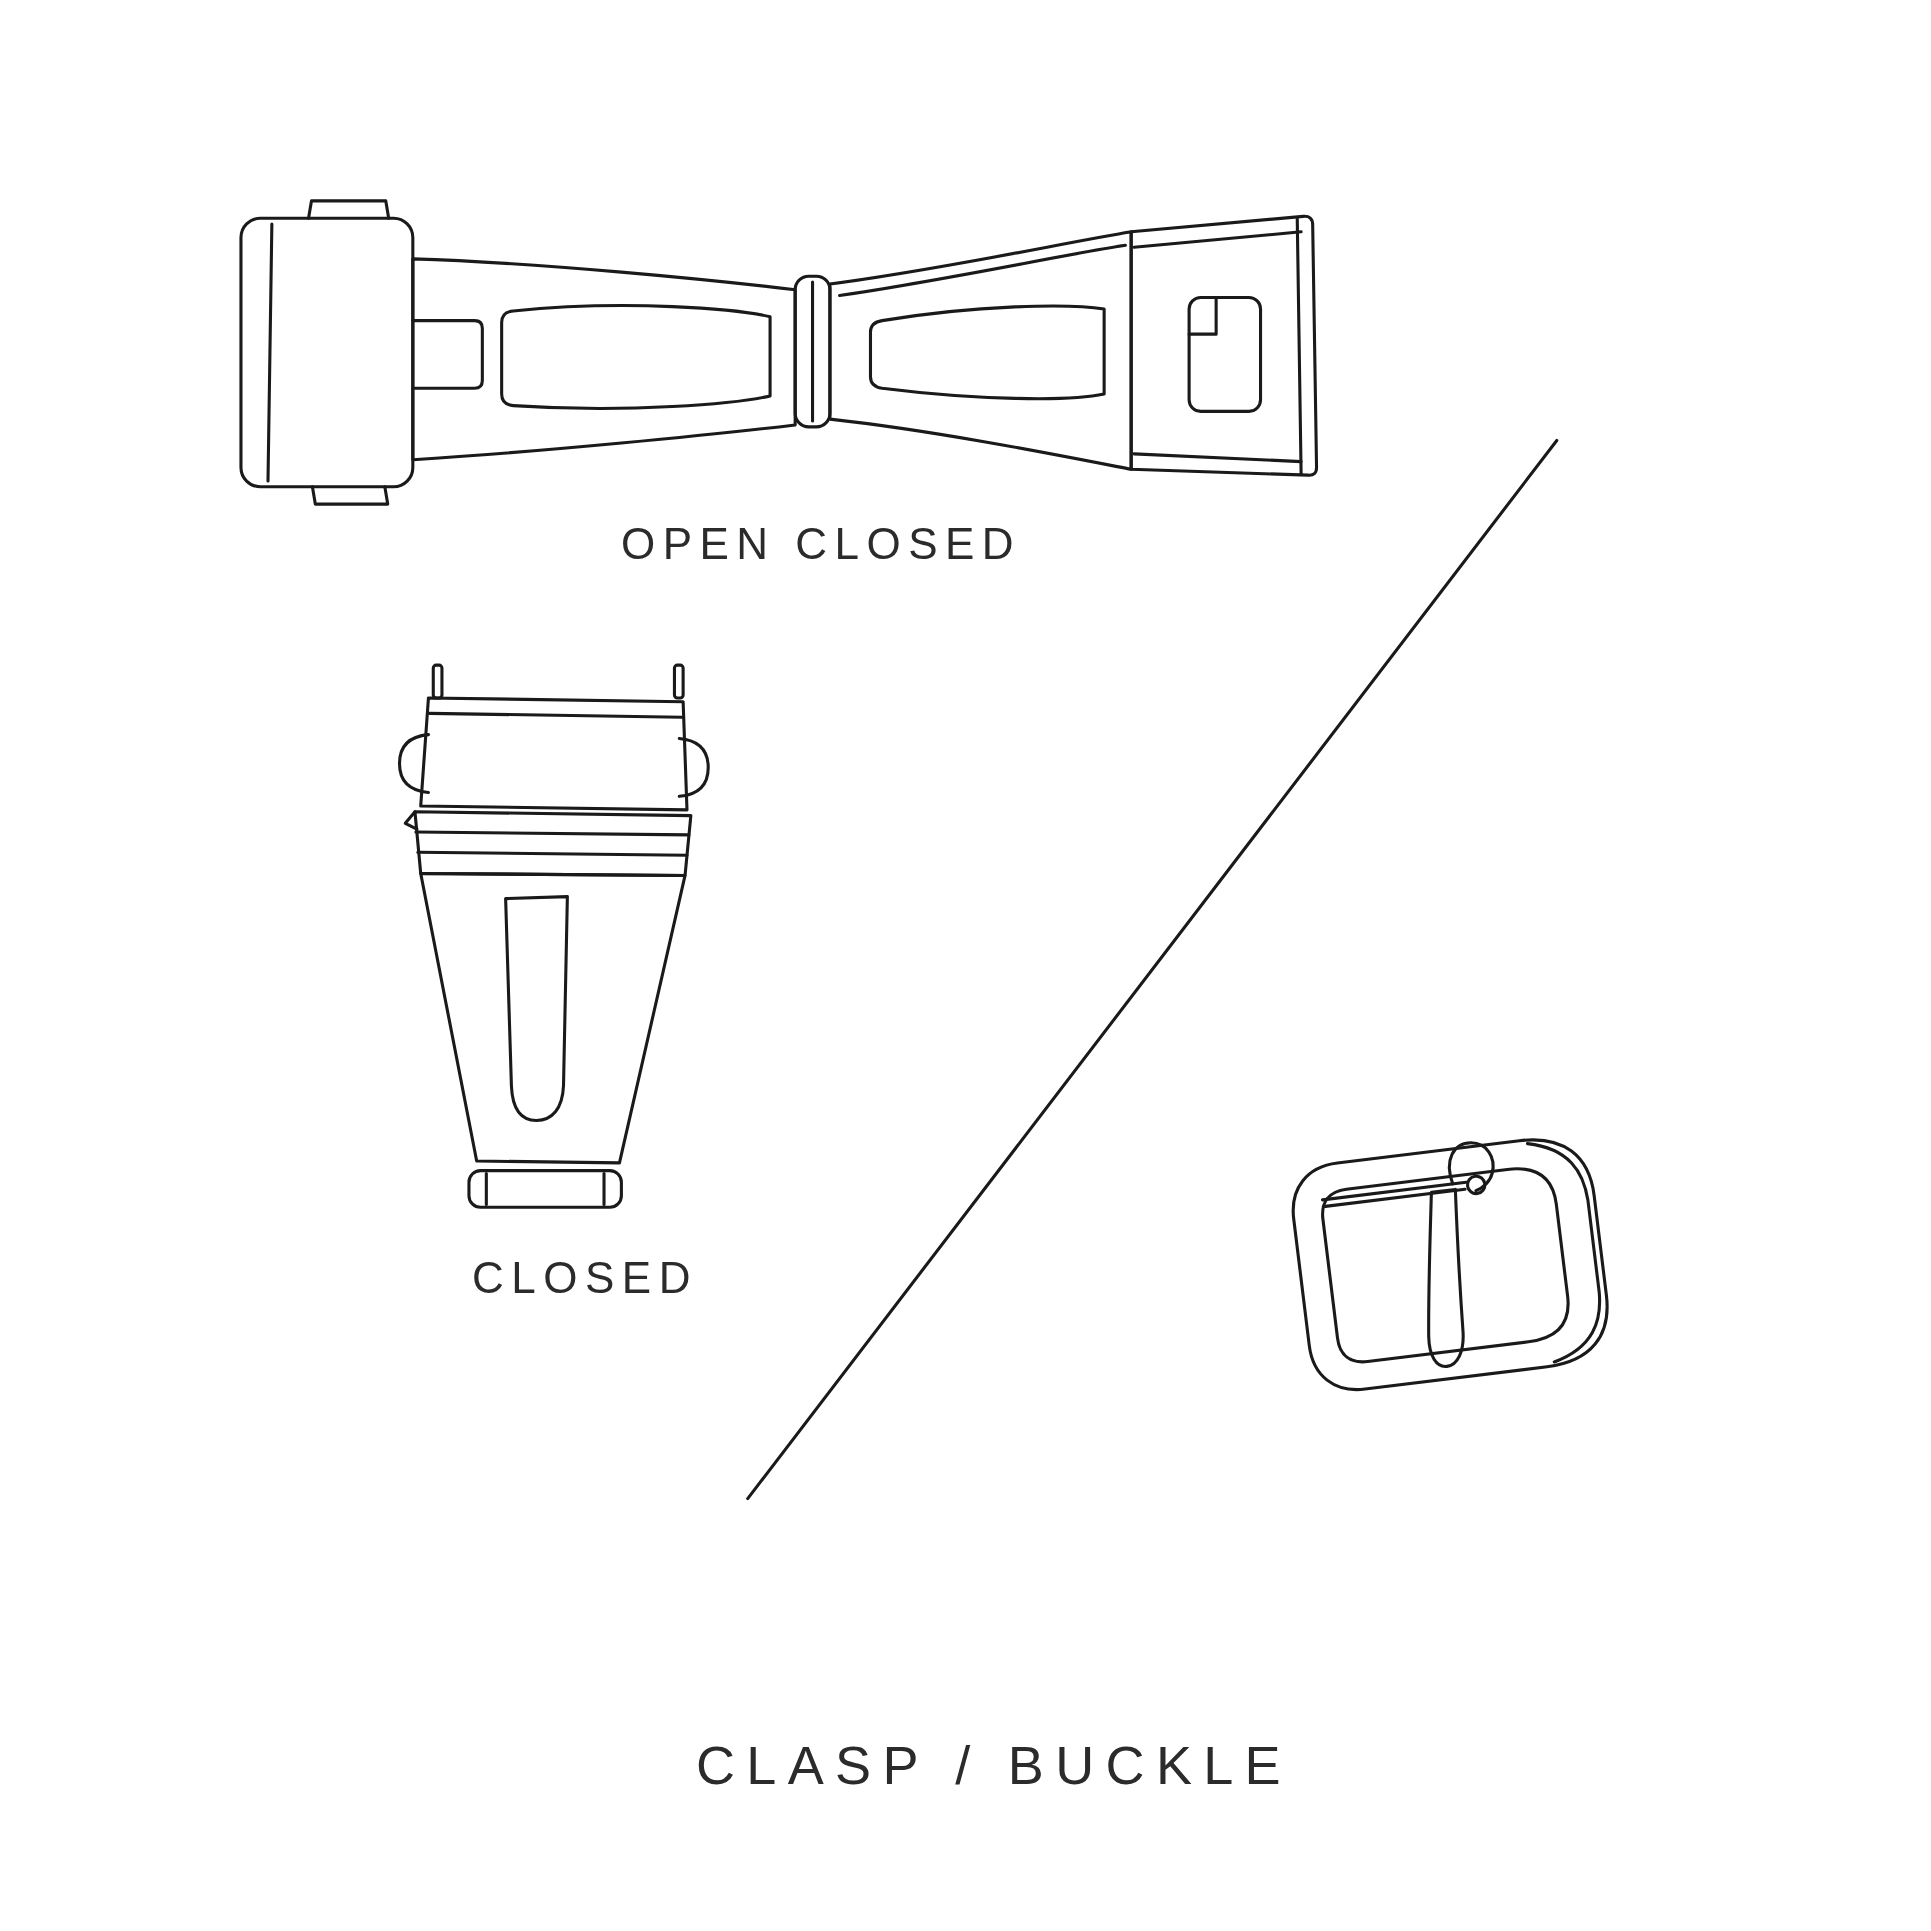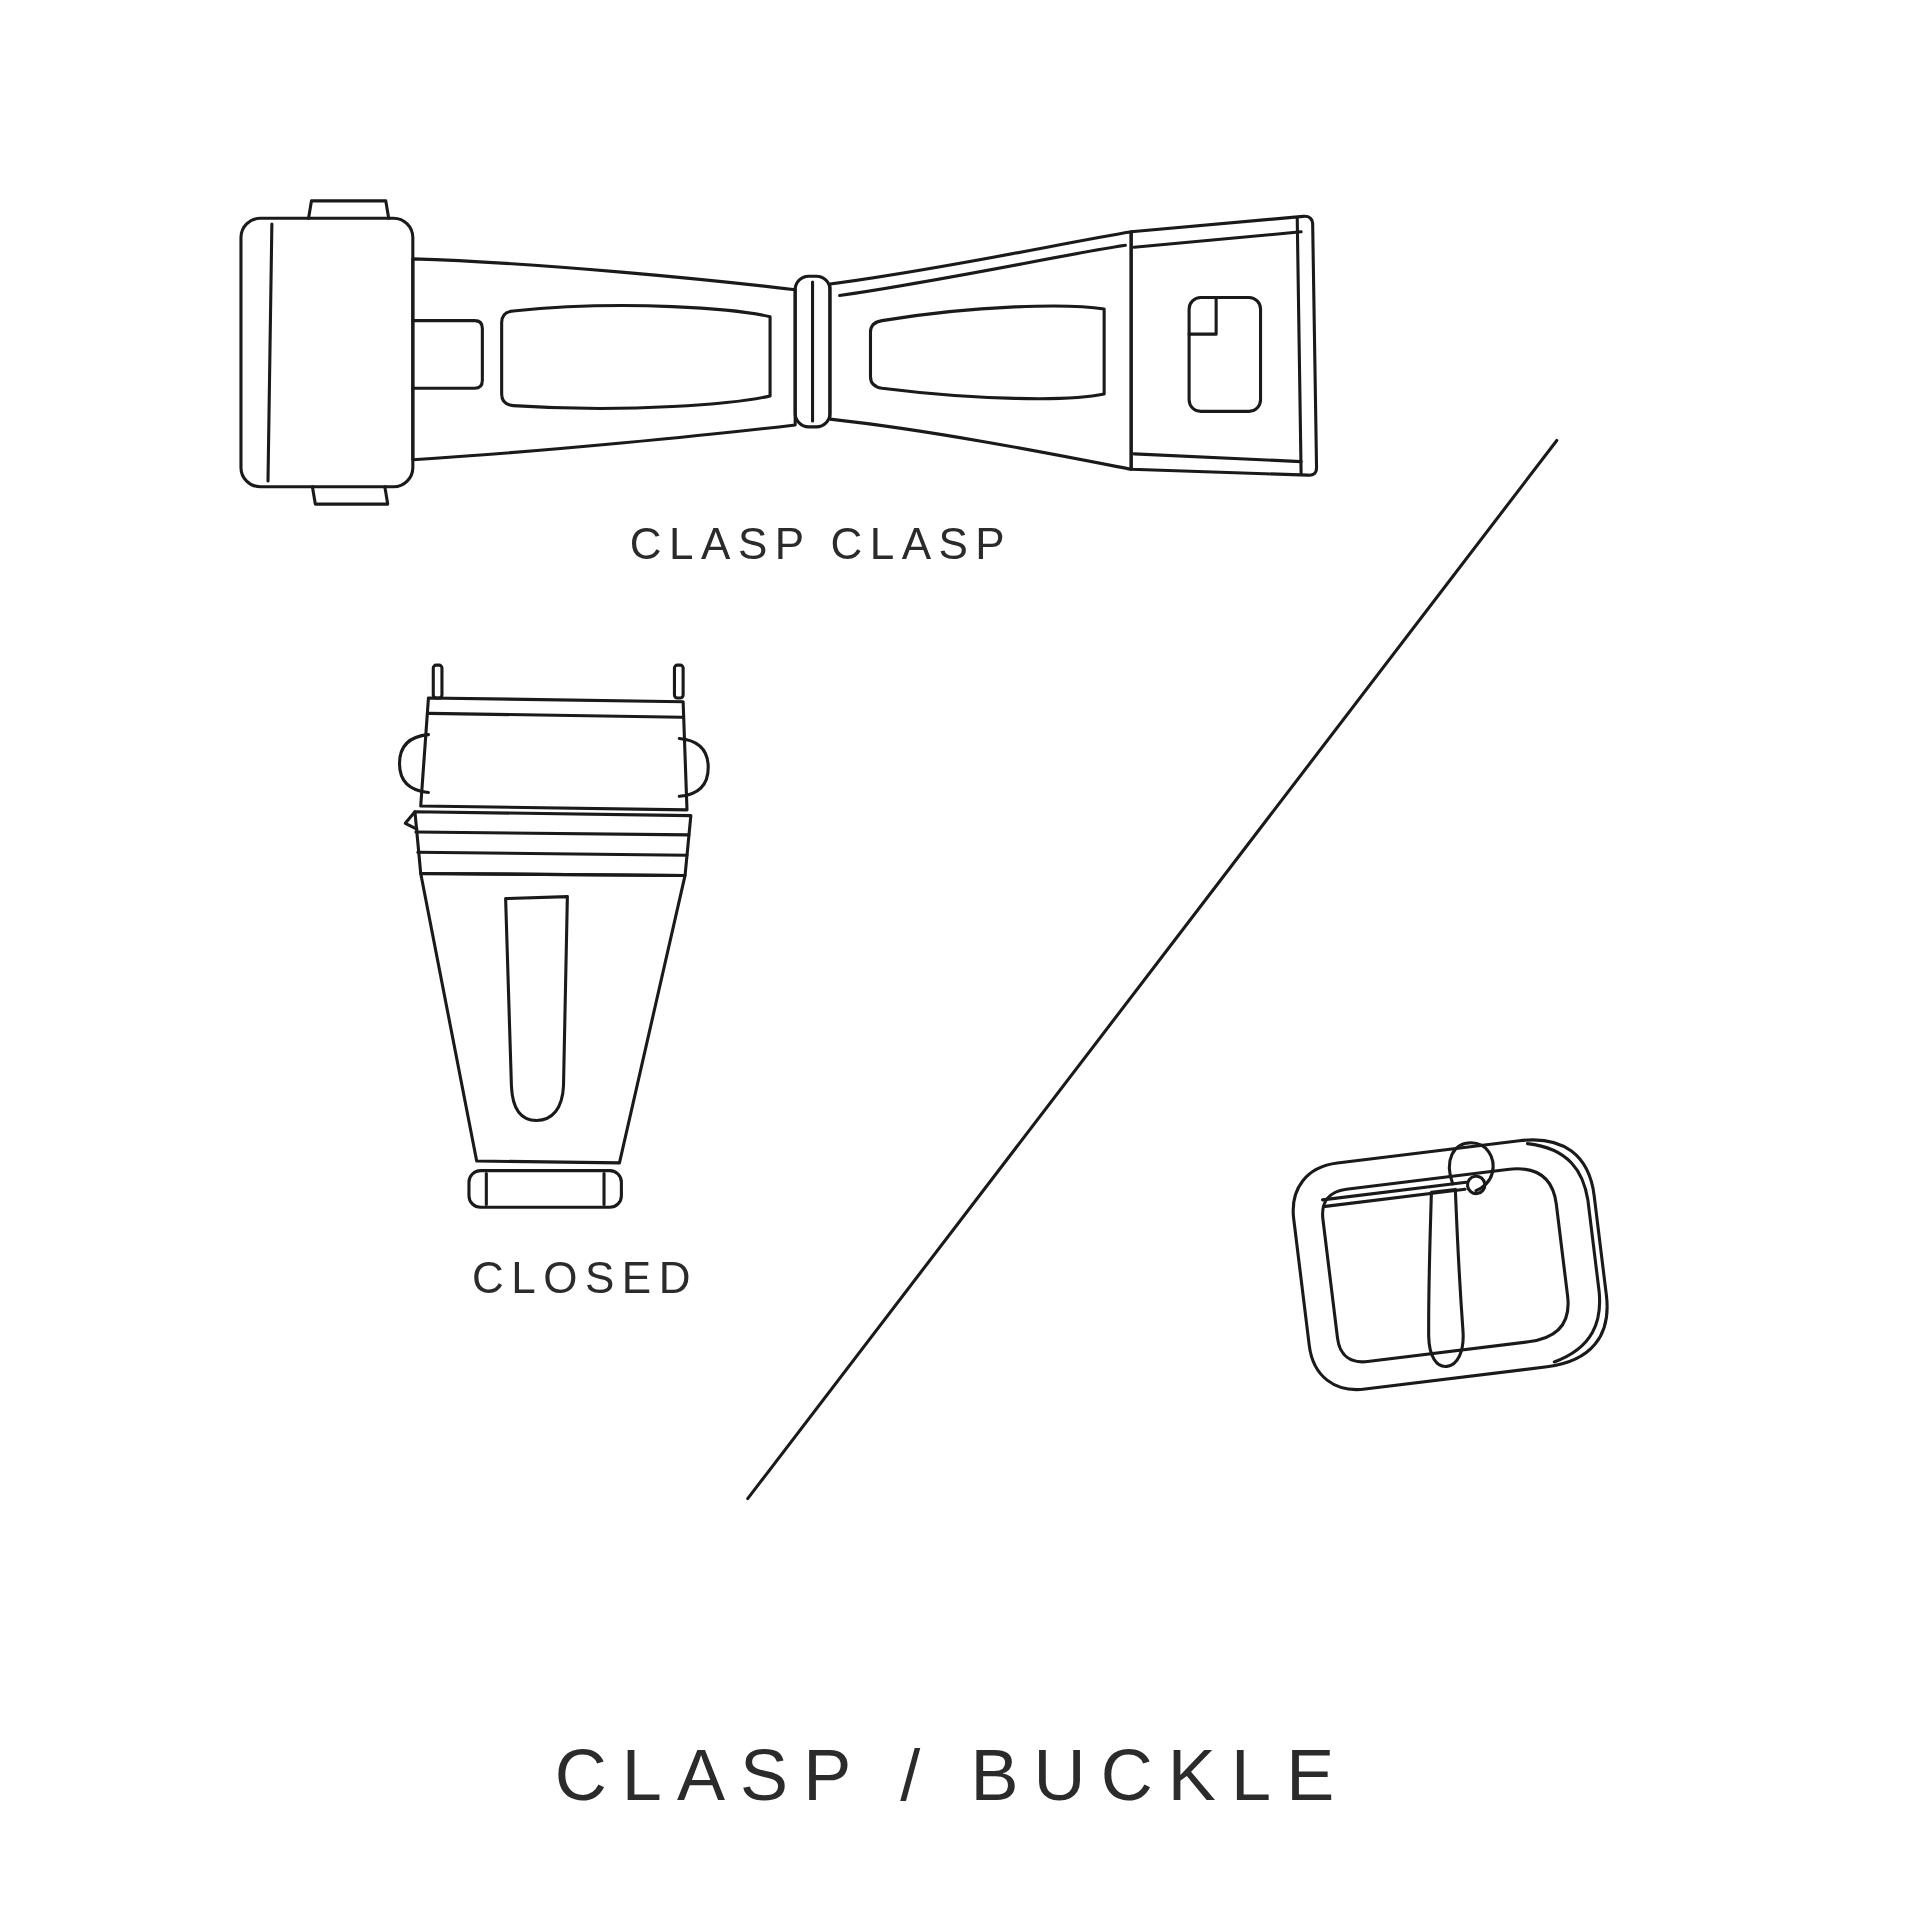--- a/index.html
+++ b/index.html
@@ -30,24 +30,24 @@
     position:absolute;
     transform:translateX(-50%);
     font-size:44px;
     letter-spacing:0.17em;
     font-weight:400;
     color:var(--text-color);
     white-space:nowrap;
   }
   .title{
     position:absolute;
-    left:952px;
+    left:994px;
     top:1734px;
     transform:translateX(-50%);
-    font-size:72px;
+    font-size:54px;
     letter-spacing:0.21em;
     font-weight:500;
     color:var(--text-color);
     white-space:nowrap;
   }
 </style>
 </head>
 <body>
 
 <div class="page">
@@ -76,21 +76,21 @@
     <g>
       <path d="M952,40 L1130,24 Q1140,23 1140,33 L1144,284 Q1144,293 1135,292 L952,286 Z"></path>
       <path d="M955,56 L1128,40"></path>
       <path d="M955,270 L1128,278"></path>
       <path d="M1124,26 L1128,290"></path>
       <rect x="1012" y="108" width="74" height="118" rx="12"></rect>
       <path d="M1040,108 L1040,146 L1012,146"></path>
     </g>
   </svg>
 
-  <div class="caption" style="left:821px;top:519px;">CLASP CLASP</div>
+  <div class="caption" style="left:821px;top:519px;">OPEN CLOSED</div>
 
   <svg style="left:386px;top:657px;" width="328" height="570" viewBox="0 0 340 590">
     <g>
       <rect x="49" y="8" width="9" height="34" rx="3"></rect>
       <rect x="299" y="8" width="9" height="34" rx="3"></rect>
     </g>
     <g>
       <path d="M44,42 L308,46 L312,158 L36,154 Z"></path>
       <path d="M45,58 L307,62"></path>
       <path d="M44,80 C 22,82 14,94 14,110 C 14,126 22,138 44,140"></path>

